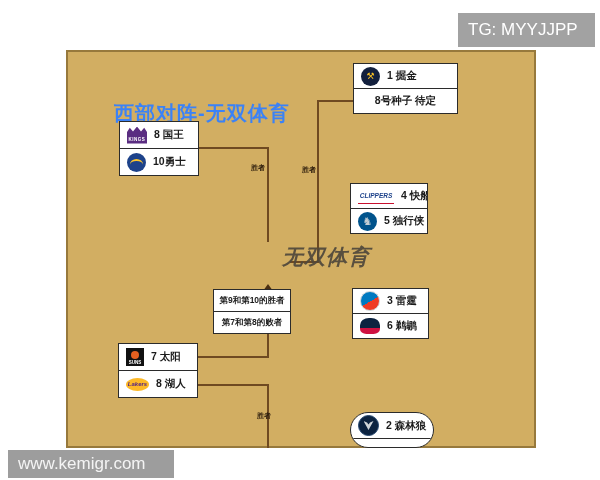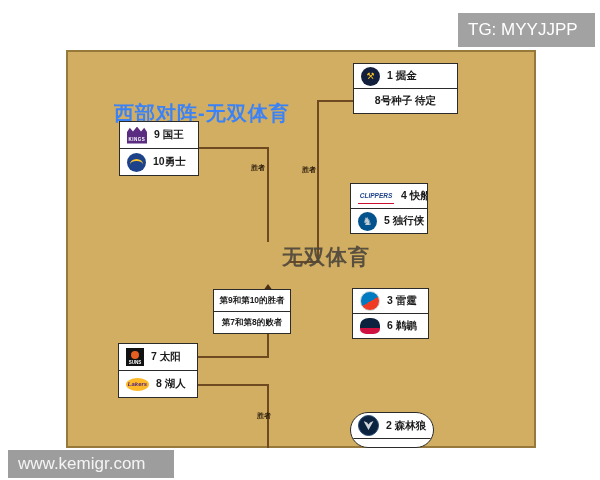--- a/index.html
+++ b/index.html
@@ -12,21 +12,21 @@
 
   .page-title { position:absolute; left:114px; top:72px; font-size:20px; font-weight:bold;
                 color:#3b82f6; letter-spacing:1px;margin-top:28px; }
 
   
   .wm-tg { position:absolute; left:458px; top:13px; width:137px; height:34px; background:#a2a2a2;
            color:#ffffff; font-size:17px; line-height:34px; padding-left:10px; box-sizing:border-box; }
   .wm-site { position:absolute; left:8px; top:450px; width:166px; height:28px; background:#9d9d9d;
              color:#f4f4f4; font-size:17px; line-height:28px; padding-left:10px; box-sizing:border-box; }
   .wm-center { position:absolute; left:282px; top:243px; font-size:21px; font-weight:bold;
-               color:#4f483c; opacity:.92; letter-spacing:1px; }
+               color:#4f483c; opacity:.92; letter-spacing:1px;font-style:italic; }
 
   
   .tbox { position:absolute; box-sizing:border-box; background:#ffffff;
           border:1.5px solid #2b2b2b; display:flex; flex-direction:column; overflow:hidden; }
   .trow { flex:1; display:flex; align-items:center; gap:7px; padding-left:7px;
           font-size:10.5px; font-weight:600; color:#1b1b1b; white-space:nowrap; }
   .trow + .trow { border-top:1.5px solid #2b2b2b; }
   .trow.center { justify-content:center; padding-left:0;text-align:right; }
   .tbox.small .trow { font-size:8.5px; justify-content:center; padding-left:0; }
 
@@ -111,21 +111,21 @@
       <span>1 掘金</span>
     </div>
     <div class="trow center">
       <span>8号种子 待定</span>
     </div>
   </div>
 
   <div class="tbox" id="box-kings">
     <div class="trow">
       <span class="logo lg-kin"></span>
-      <span>9 国王</span>
+      <span>8 国王</span>
     </div>
     <div class="trow">
       <span class="logo lg-war"></span>
       <span>10勇士</span>
     </div>
   </div>
 
   <div class="tbox" id="box-clippers">
     <div class="trow">
       <span class="logo lg-clip"></span>

